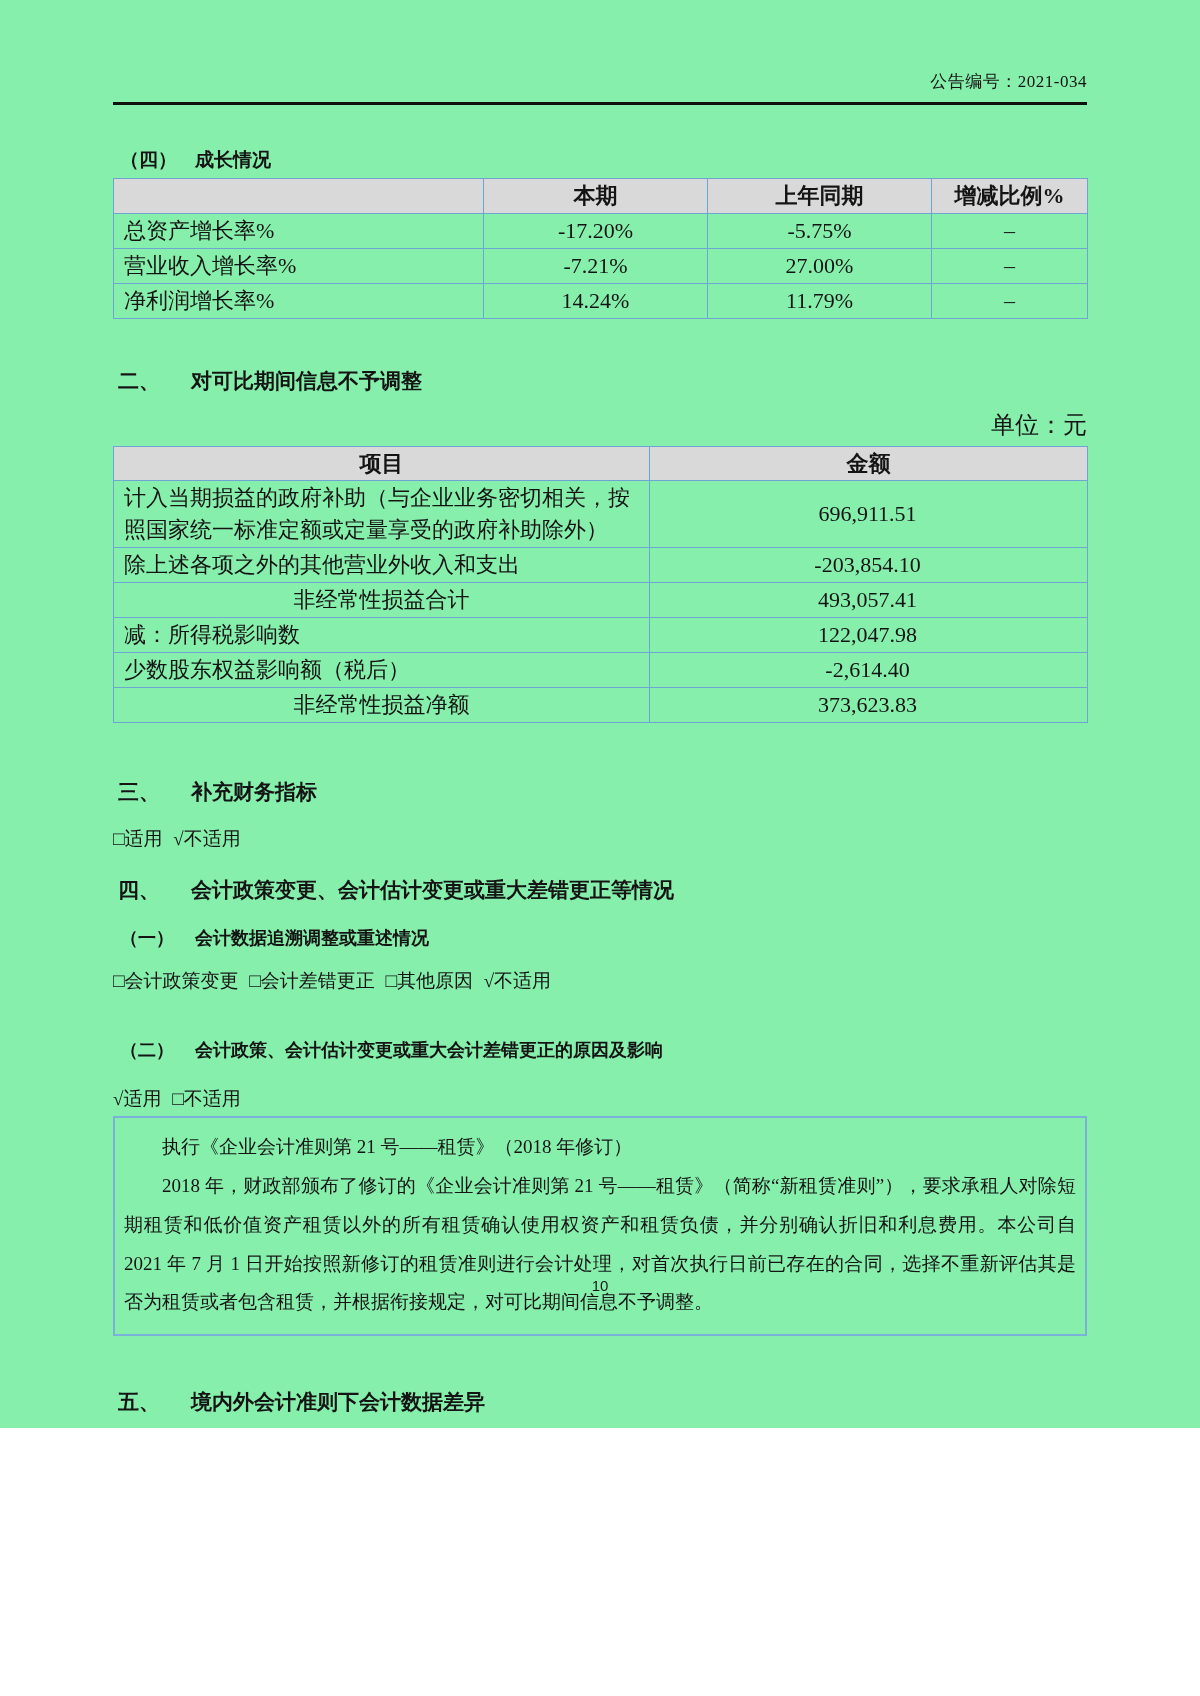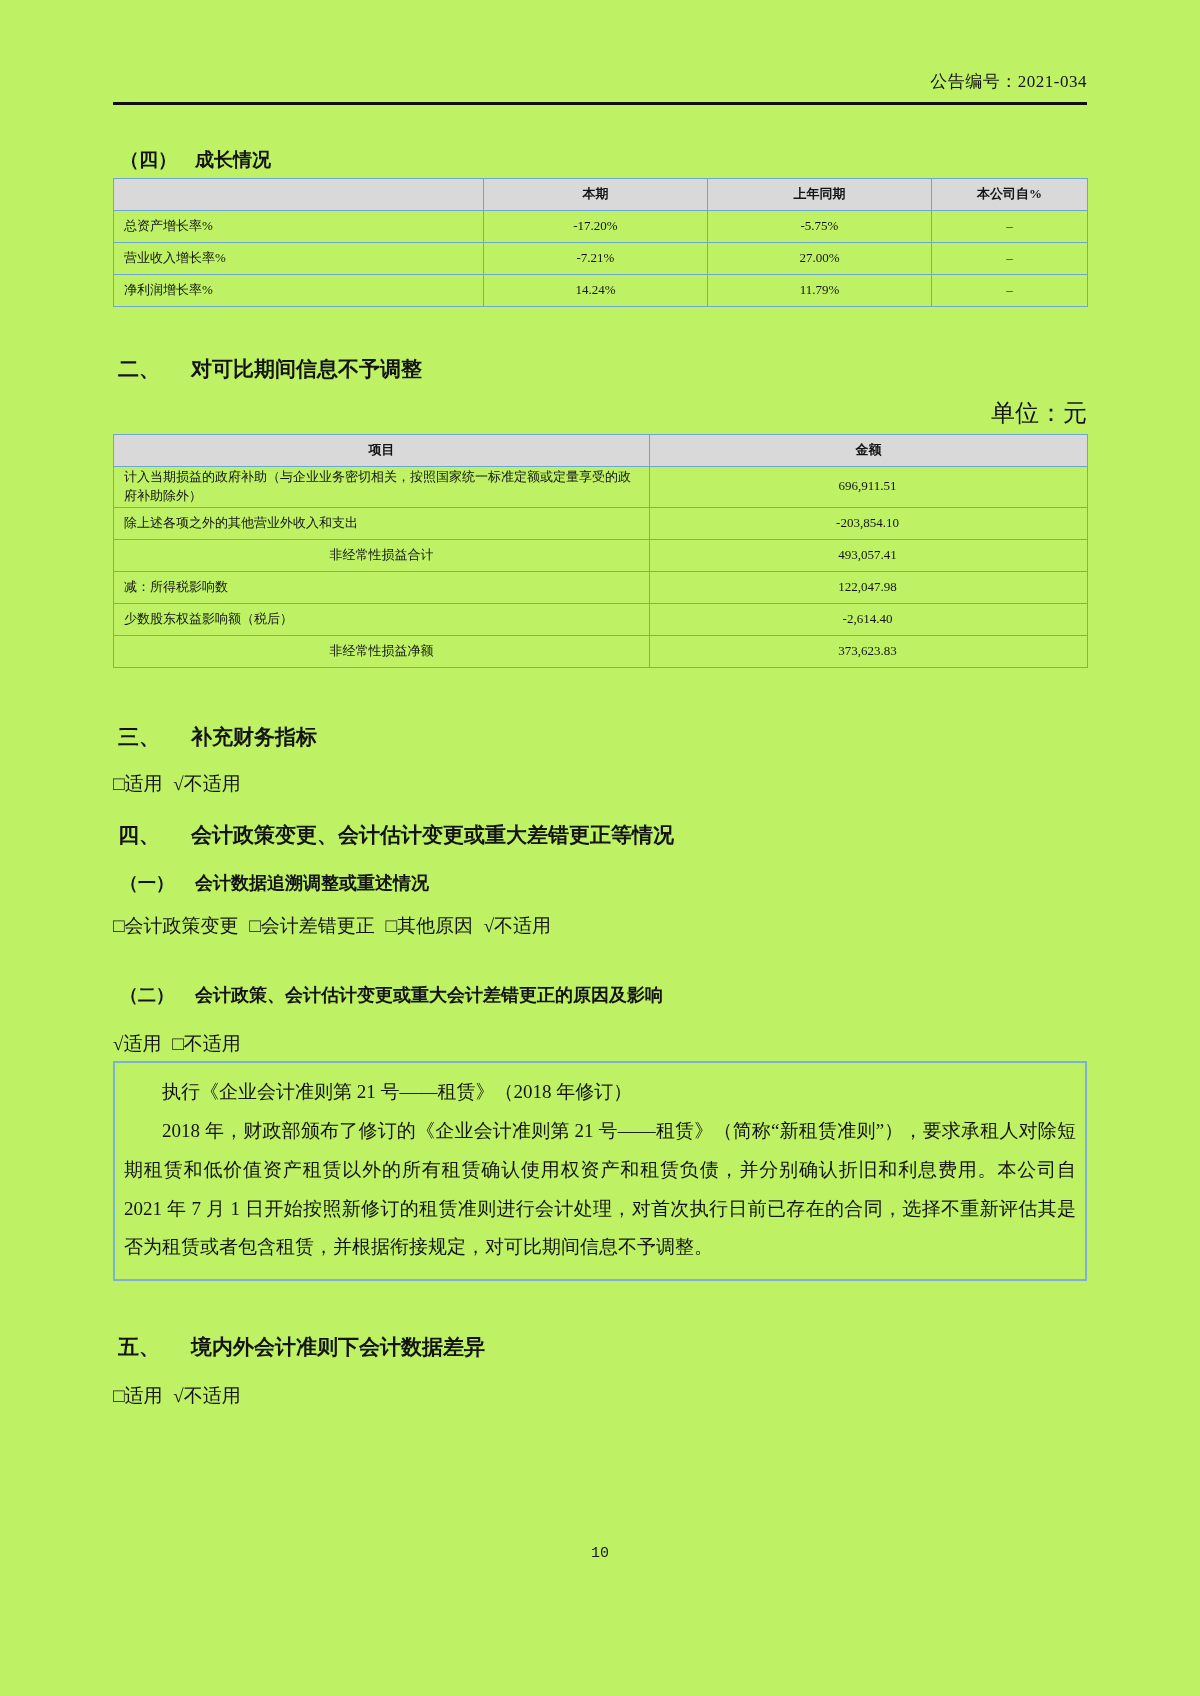--- a/index.html
+++ b/index.html
@@ -1,39 +1,39 @@
 <!DOCTYPE html>
 <html><head>
 <meta charset="utf-8">
 <style>
   html,body { margin:0; padding:0; background:#ffffff; }
   body {
     width:1200px; height:1696px;
     font-family:"Liberation Serif","DejaVu Serif",serif;
     color:#141414;
   }
-  .page { position:relative; width:1200px; height:1696px; overflow:hidden; background:#bef264; }
+  .page { position:relative; width:1200px; height:1428px; overflow:hidden; background:#86efac; }
   .content { padding:0 113px; }
 
   .doc-header { padding-top:70px; text-align:right; font-size:17px; letter-spacing:0.5px; }
   .header-rule { margin-top:9px; border-bottom:3px solid #101010; height:0; }
 
   .heading { display:flex; align-items:baseline; font-weight:bold; }
   .heading .h-num { flex:0 0 78px; }
   .sub-heading { font-size:19px; margin-top:42px; }
   .sub-heading .h-num { flex:0 0 75px; padding-left:7px; }
   .main-heading { font-size:21px; margin-top:48px; }
   .main-heading .h-num { padding-left:5px; flex:0 0 73px; }
 
   .unit-note { margin-top:14px; text-align:right; font-size:24px; }
 
   table.tbl { border-collapse:collapse; table-layout:fixed; width:974px; margin-top:5px; }
   table.tbl th, table.tbl td {
     border:1px solid #6fa5d2;
-    font-size:13px;
+    font-size:22px;
     height:29px;
     padding:1px 10px;
     line-height:1.45;
     vertical-align:middle;
     overflow:hidden;
   }
   table.tbl thead th { background:#d9d9d9; font-weight:bold; text-align:center; }
   .growth-tbl { margin-top:12px; }
   .growth-tbl col.c1 { width:370px; }
   .growth-tbl col.c2 { width:224px; }
@@ -66,21 +66,21 @@
   .m-sub1 { margin-top:22px; font-size:18px; }
   .m-opts { margin-top:18px; }
   .m-sub2 { margin-top:44px; font-size:18px; }
   .m-app2 { margin-top:24px; }
   .m-sec5 { margin-top:52px; }
   .m-app3 { margin-top:22px; }
 
   .page-number {
     position:absolute; left:0; bottom:134px; width:100%;
     text-align:center; font-size:15px;
-    font-family:Liberation Mono, monospace;
+    font-family:Liberation Sans, sans-serif;
     color:#1a1a1a;
   }
 </style>
 </head>
 <body>
 
 <div class="page">
   <div class="content">
 
     <div class="doc-header">公告编号：2021-034</div>
@@ -96,21 +96,21 @@
           <col class="c1">
           <col class="c2">
           <col class="c3">
           <col class="c4">
         </colgroup>
       <thead>
         <tr>
           <th></th>
           <th>本期</th>
           <th>上年同期</th>
-          <th>本公司自%</th>
+          <th>增减比例%</th>
         </tr>
       </thead>
       <tbody>
         <tr>
           <td class="cell-label">总资产增长率%</td>
           <td class="cell-num">-17.20%</td>
           <td class="cell-num">-5.75%</td>
           <td class="cell-dash">–</td>
         </tr>
         <tr>

